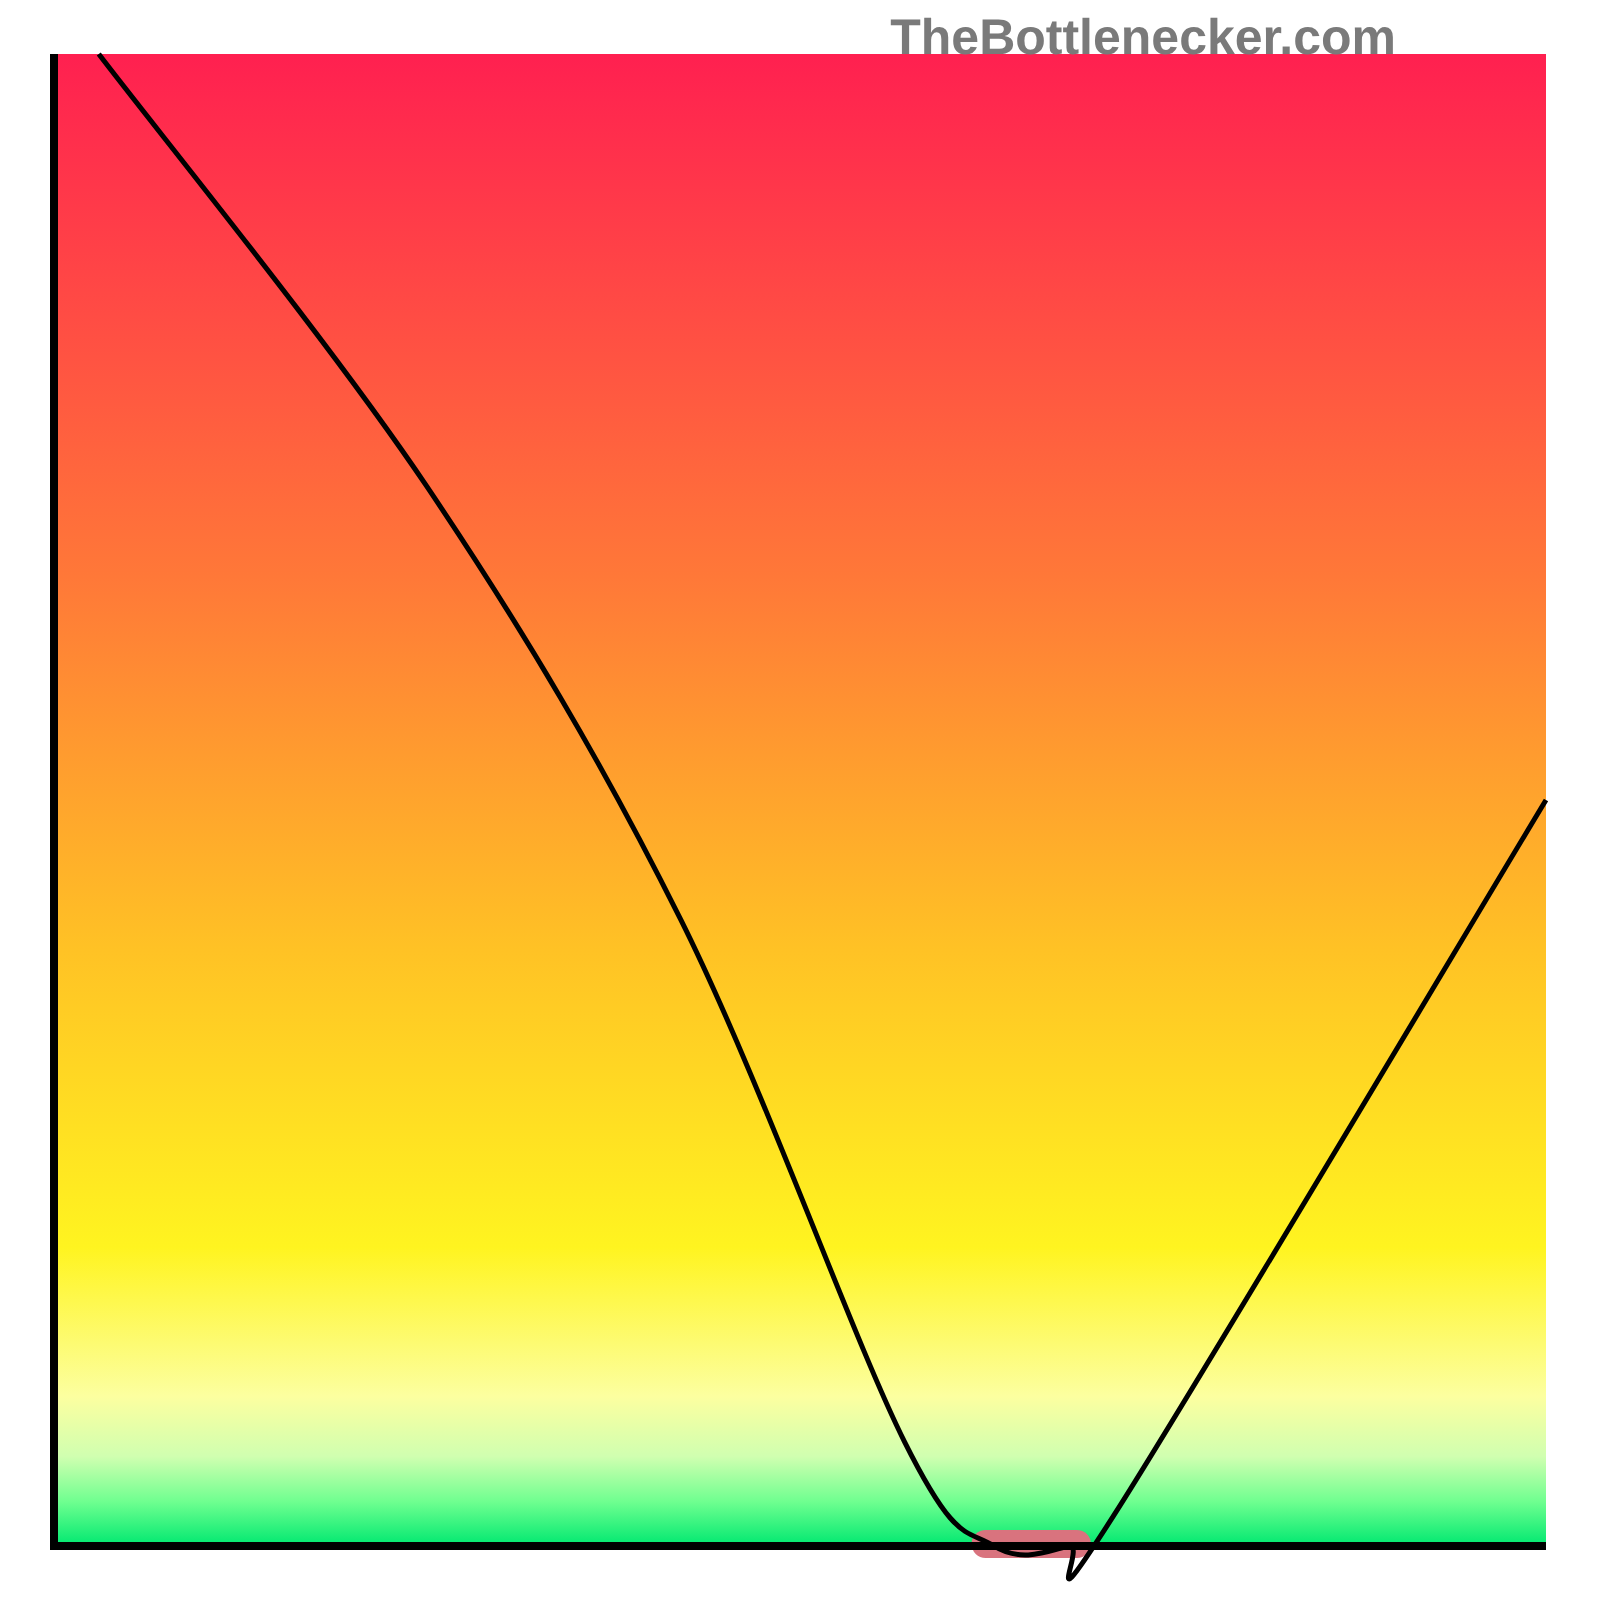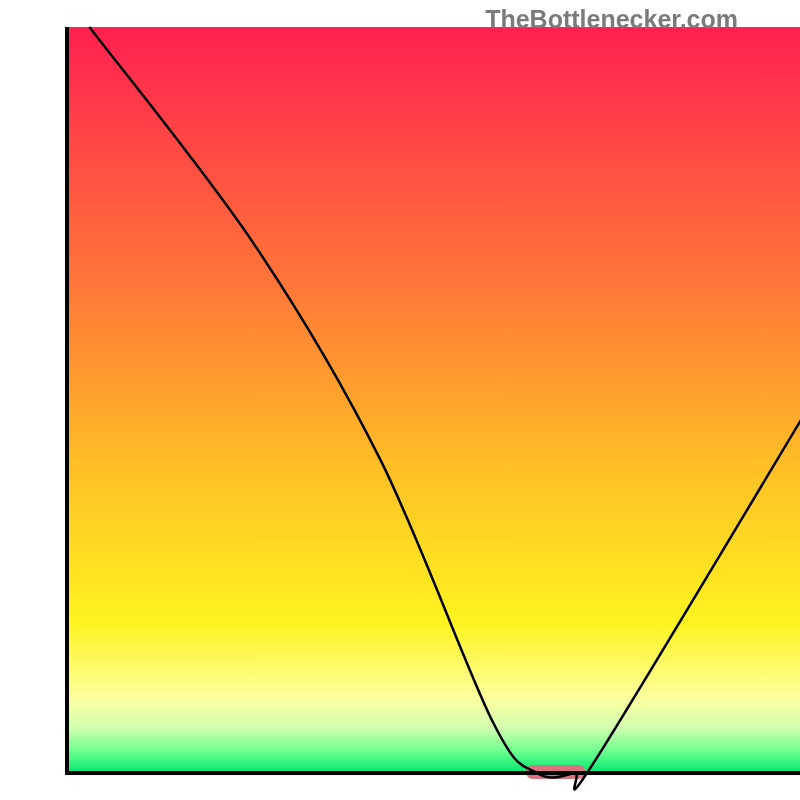--- a/index.html
+++ b/index.html
@@ -7,21 +7,20 @@
     padding: 0;
     width: 800px;
     height: 800px;
     position: relative;
     font-family: Arial, sans-serif;
   }
   .chart-container {
     width: 708px;
     height: 800px;
     position: relative;
-    padding-left: 40px;
   }
   .watermark {
     position: absolute;
     top: 5px;
     right: 10px;
     font-size: 25px;
     font-weight: bold;
     color: #7a7a7a;
     z-index: 10;
   }

